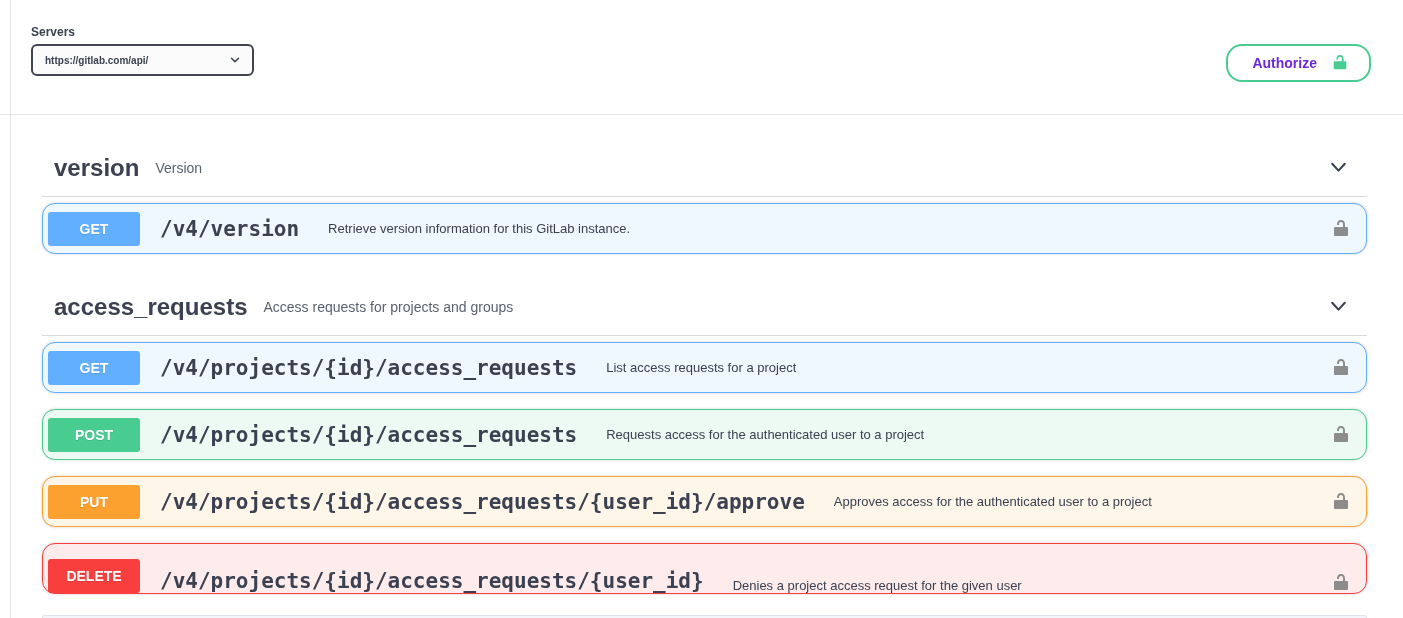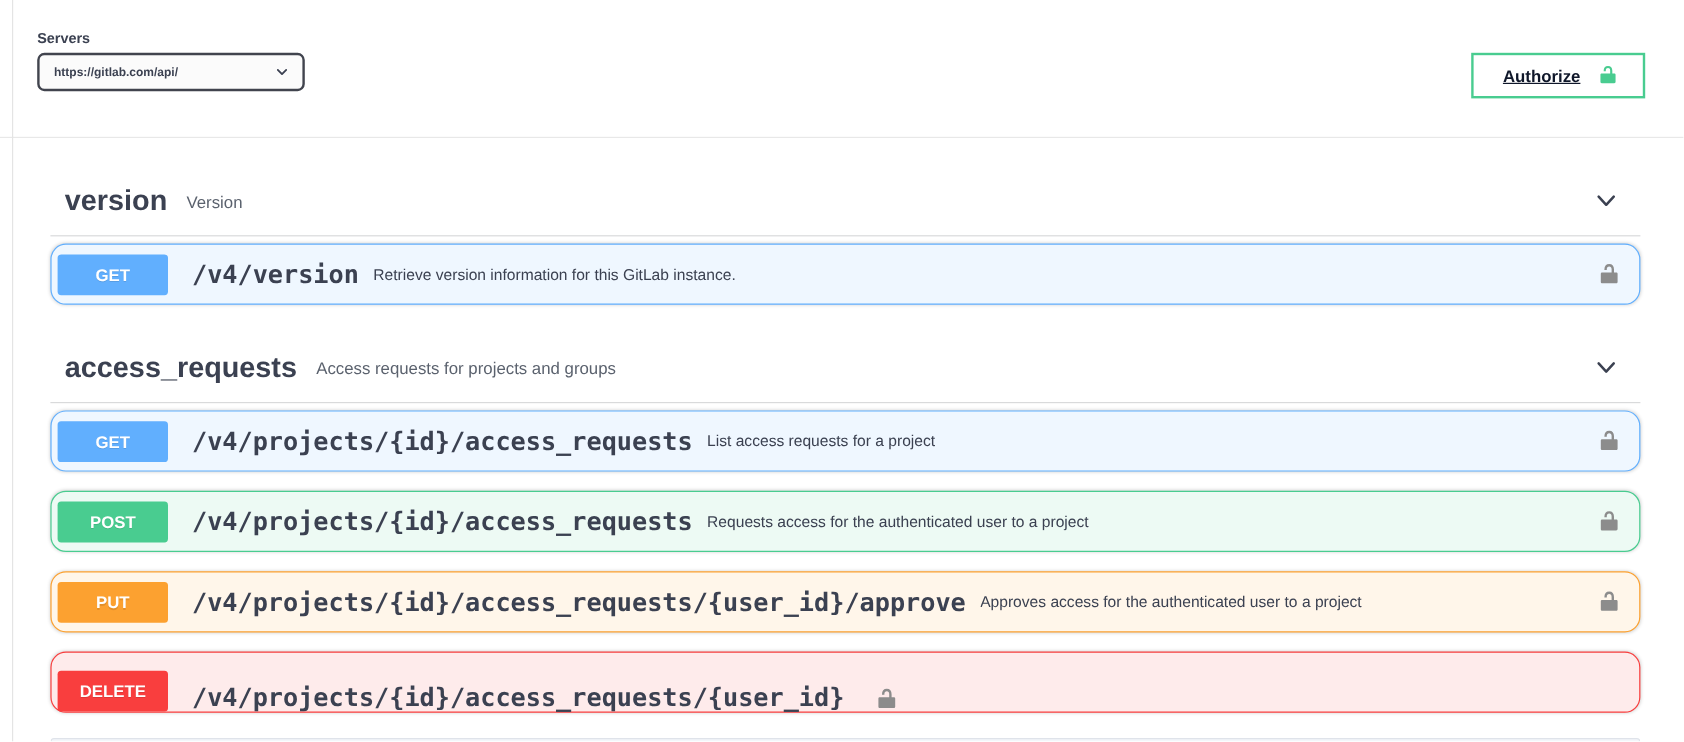--- a/index.html
+++ b/index.html
@@ -20,23 +20,23 @@
   .servers-label { display:block; font-size:12px; font-weight:bold; color:#3b4151; margin-bottom:5px; }
   .server-select {
     width:223px; height:32px; border:2px solid #41444e; border-radius:6px;
     background:#fbfbfb; display:flex; align-items:center;
     padding:0 10px 0 12px; font-size:10px; font-weight:bold; color:#3b4151; cursor:pointer;
   }
   .server-select .value { flex:1; white-space:nowrap; }
   .server-select svg { width:14px; height:14px; flex:none; }
   .authorize-btn {
     margin-top:19px; display:flex; align-items:center; gap:14px;
-    background:#fff; border:2px solid #49cc90; border-radius:0;
-    color:#0f172a; font-weight:bold; font-size:14px; line-height:1;
-    padding:8px 20px 8px 24px; cursor:pointer; font-family:inherit;text-decoration:underline;
+    background:#fff; border:2px solid #49cc90; border-radius:16px;
+    color:#6d28d9; font-weight:bold; font-size:14px; line-height:1;
+    padding:8px 20px 8px 24px; cursor:pointer; font-family:inherit;
   }
   .authorize-btn svg { width:18px; height:18px; fill:#49cc90; }
 
   
   .wrapper { padding:0 36px 0 42px; }
   .opblock-tag {
     display:flex; align-items:center; margin-top:30px;
     padding:10px 10px 16px 12px; border-bottom:1px solid #d9dadb; cursor:pointer;
   }
   .opblock-tag h3 { margin:0; font-size:24px; font-weight:bold; color:#3b4151; line-height:1.05; }
@@ -52,21 +52,21 @@
   .method {
     min-width:92px; text-align:center; padding:9px 12px; border-radius:3px;
     color:#fff; font-weight:bold; font-size:14px; font-family:inherit;
     text-shadow:0 1px 0 rgba(0,0,0,.1); flex:none;
   }
   .path {
     font-family:"DejaVu Sans Mono","Liberation Mono",monospace;
     font-weight:bold; font-size:21px; color:#3b4151;
     margin-left:10px; padding:0 10px; flex:none; white-space:nowrap;
   }
-  .summary { font-size:13px; color:#3b4151; margin-left:2px; flex:1; white-space:nowrap; overflow:hidden; }
+  .summary { font-size:13px; color:#3b4151; margin-left:19px; flex:1; white-space:nowrap; overflow:hidden; }
   .lock-btn { background:none; border:none; padding:0 15px; cursor:pointer; flex:none; }
   .lock-btn svg { width:20px; height:20px; fill:#8c8c8c; display:block; }
 
   .next-sliver {
     position:absolute; left:42px; right:36px; bottom:0; height:3px;
     border:1px solid #dfe3ea; border-bottom:none; border-radius:4px 4px 0 0;
     background:#f3f6fa;
   }
 </style>
 </head>
@@ -153,20 +153,21 @@
     <button class="lock-btn">
       <svg viewBox="0 0 20 20">
         <path d="M15.8 8H14V5.6C14 2.703 12.665 1 10 1 7.334 1 6 2.703 6 5.6V6h2v-.801C8 3.754 8.797 3 10 3c1.203 0 2 .754 2 2.199V8H4.2C3.537 8 3 8.476 3 9.063v6.875C3 16.523 3.537 17 4.2 17h11.6c.663 0 1.2-.477 1.2-1.063V9.064C17 8.476 16.463 8 15.8 8z"></path>
       </svg>
     </button>
   </div>
 
   <div class="opblock" style="border-color: rgb(249, 62, 62); background: rgb(254, 235, 235); align-items: flex-end;">
     <span class="method" style="background: rgb(249, 62, 62);">DELETE</span>
     <span class="path">/v4/projects/{id}/access_requests/{user_id}</span>
+    <span class="summary">Denies a project access request for the given user</span>
     <button class="lock-btn">
       <svg viewBox="0 0 20 20">
         <path d="M15.8 8H14V5.6C14 2.703 12.665 1 10 1 7.334 1 6 2.703 6 5.6V6h2v-.801C8 3.754 8.797 3 10 3c1.203 0 2 .754 2 2.199V8H4.2C3.537 8 3 8.476 3 9.063v6.875C3 16.523 3.537 17 4.2 17h11.6c.663 0 1.2-.477 1.2-1.063V9.064C17 8.476 16.463 8 15.8 8z"></path>
       </svg>
     </button>
   </div>
 </div>
   </section>
 </div>
 

